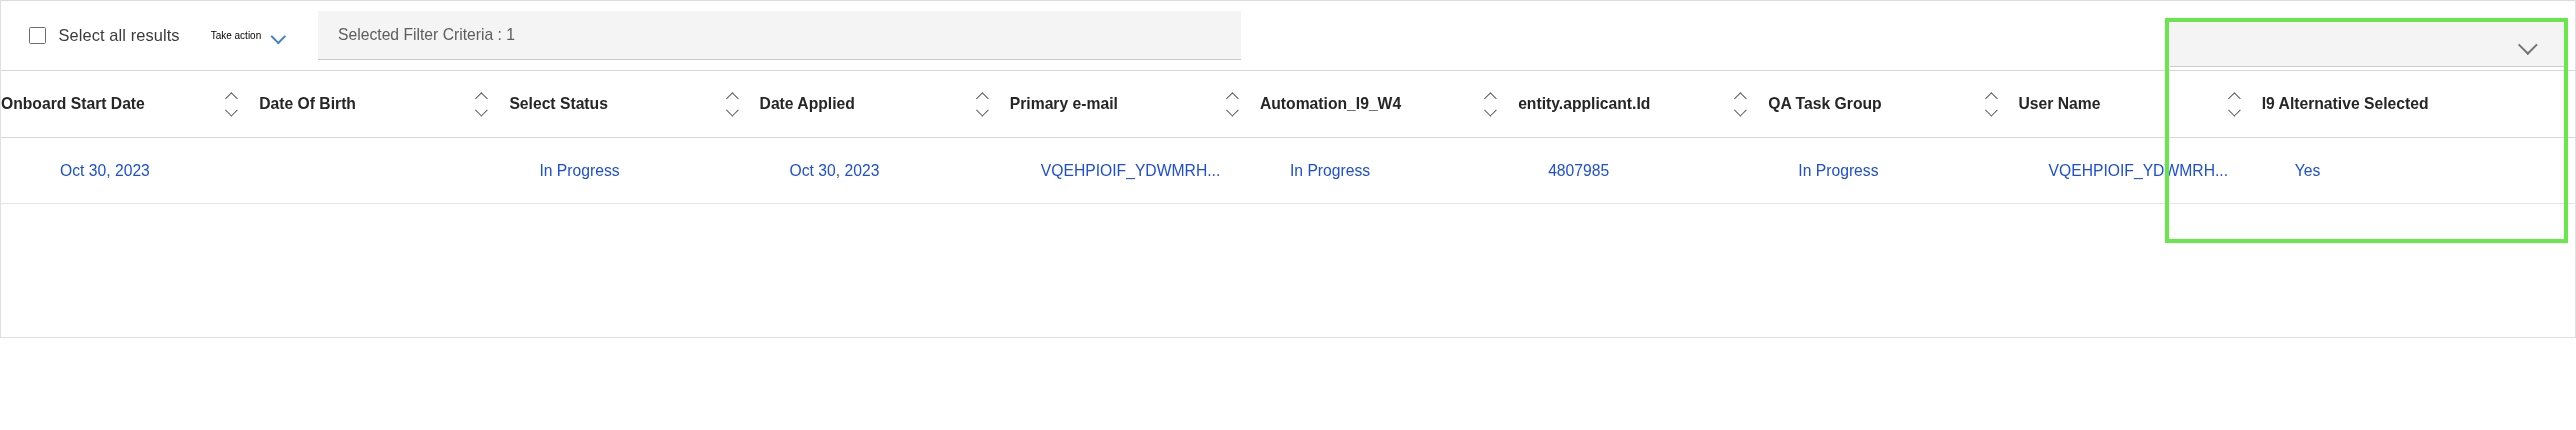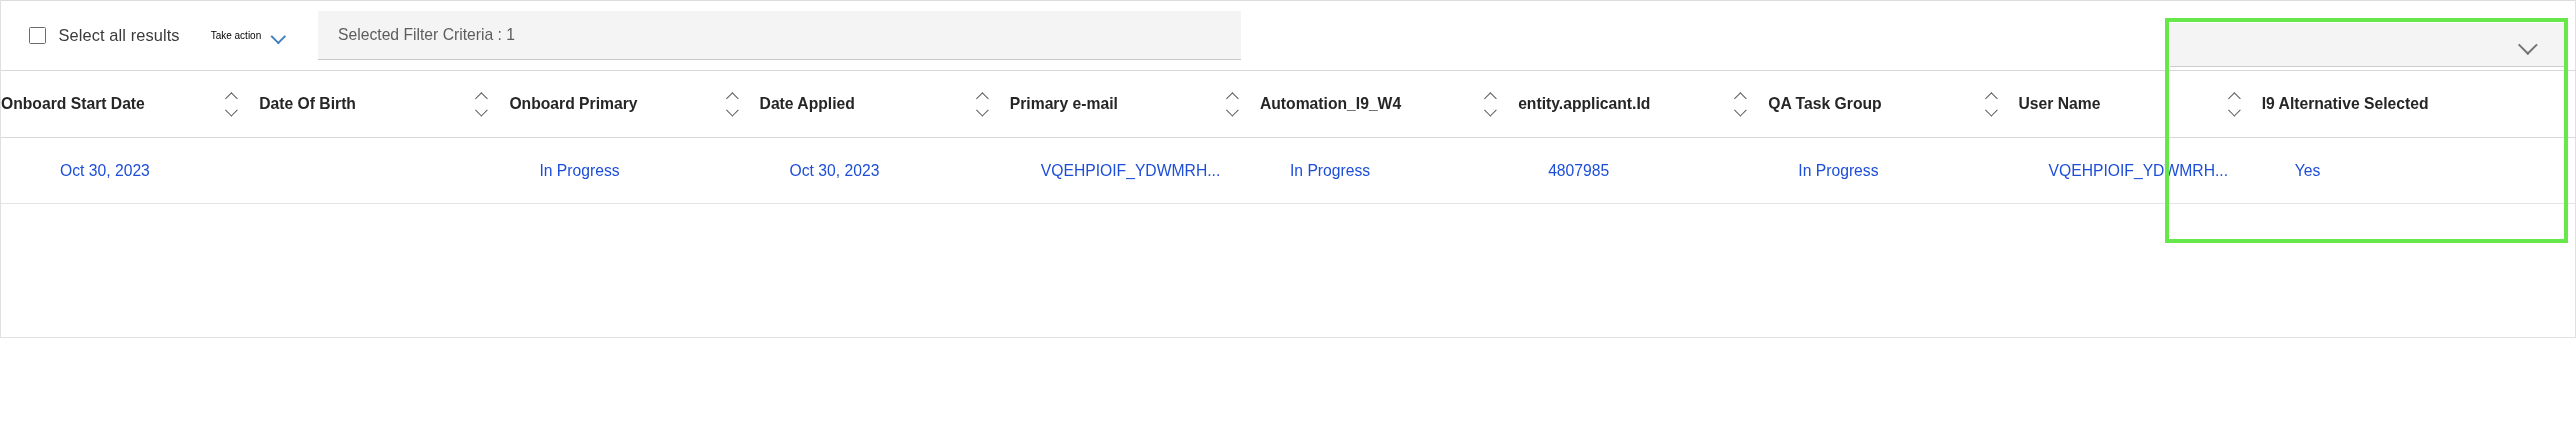--- a/index.html
+++ b/index.html
@@ -336,21 +336,21 @@
 
             <th class="c1">
               <div class="th-inner">
                 <span class="th-text">Date Of Birth</span>
                 <span class="sorter"></span>
               </div>
             </th>
 
             <th class="c2">
               <div class="th-inner">
-                <span class="th-text">Onboard Primary</span>
+                <span class="th-text">Select Status</span>
                 <span class="sorter"></span>
               </div>
             </th>
 
             <th class="c3">
               <div class="th-inner">
                 <span class="th-text">Date Applied</span>
                 <span class="sorter"></span>
               </div>
             </th>

